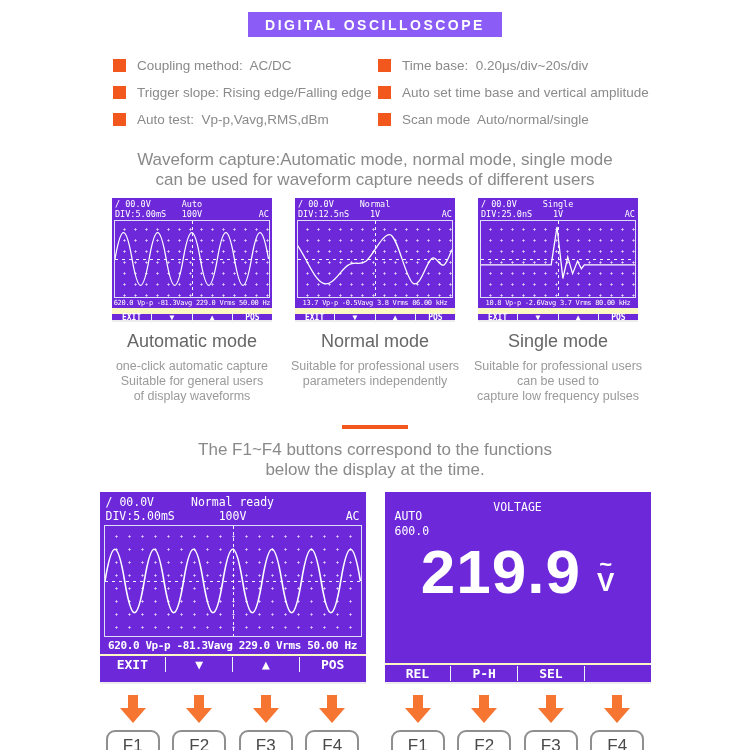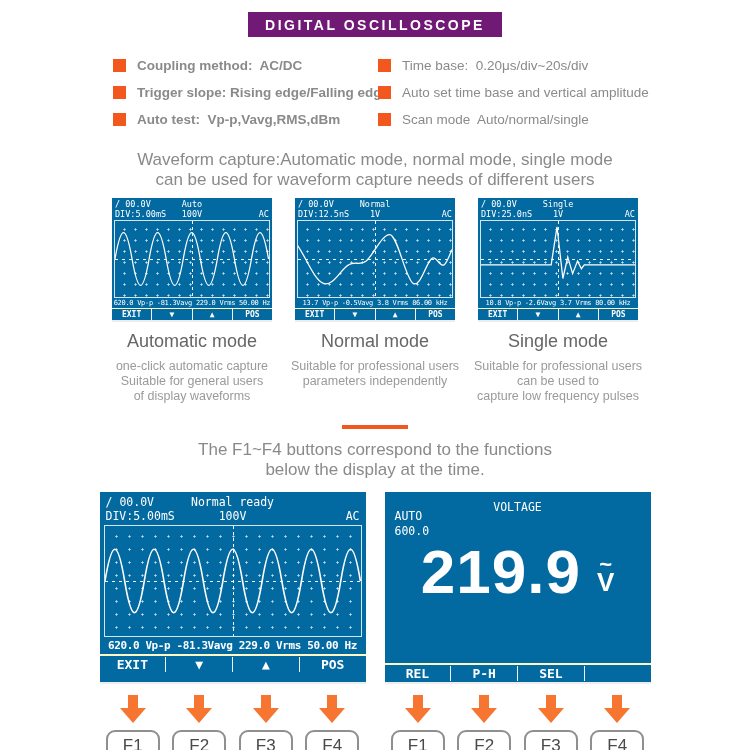--- a/index.html
+++ b/index.html
@@ -1,48 +1,48 @@
 <!DOCTYPE html>
 <html><head>
 <meta charset="utf-8">
 <style>
   * { margin:0; padding:0; box-sizing:border-box; }
   html,body { width:750px; height:750px; background:#ffffff; overflow:hidden;
               font-family:"Liberation Sans", sans-serif; }
 
   
-  .banner { margin:12px auto 0; width:fit-content; background:#701a75; color:#fff;
+  .banner { margin:12px auto 0; width:fit-content; background:#8b5cf6; color:#fff;
             font-size:14px; font-weight:bold; letter-spacing:2.5px; padding:5px 17px 4px; }
 
   
   .features { display:flex; margin:15px 0 0 113px; }
   .fcol { display:flex; flex-direction:column; }
-  .fcol.left { width:265px;font-weight:bold; }
+  .fcol.left { width:265px; }
   .feature { display:flex; align-items:center; gap:11px; height:27px;
              font-size:13.5px; color:#8a8a8a; white-space:pre; }
   .bullet { width:13px; height:13px; background:#f2571e; flex:0 0 auto; }
 
   
   .intro, .note { text-align:center; font-size:17px; color:#8a8a8a; line-height:20px; }
   .intro { margin-top:17px; }
 
   
-  .screen { background:#0369a1; color:#fff; font-family:"DejaVu Sans Mono", monospace; }
+  .screen { background:#6d28d9; color:#fff; font-family:"DejaVu Sans Mono", monospace; }
   .h-grid { display:grid; grid-template-columns:1fr auto 1fr; align-items:baseline; }
   .h-grid .l { justify-self:start; white-space:nowrap; }
   .h-grid .c { justify-self:center; white-space:nowrap; }
   .h-grid .r { justify-self:end; white-space:nowrap; }
   .gridbox { position:relative; border:1px solid rgba(235,242,248,.9); overflow:hidden;
              background-image:radial-gradient(rgba(255,255,255,.78) .9px, transparent 1.2px); }
   .vline { position:absolute; left:50%; top:0; bottom:0; width:1px;
            background:repeating-linear-gradient(180deg, rgba(255,255,255,.95) 0 3px, transparent 3px 6px); }
   .hline { position:absolute; top:50%; left:0; right:0; height:1px;
            background:repeating-linear-gradient(90deg, rgba(255,255,255,.95) 0 3px, transparent 3px 7px); }
   .wave { position:absolute; inset:0; width:100%; height:100%; }
-  .menu { display:flex; align-items:center; border-top:1px solid #fef9c3; font-weight:bold; }
+  .menu { display:flex; align-items:center; border-top:6px solid #fef9c3; font-weight:bold; }
   .menu .seg { flex:1; text-align:center; }
   .menu .seg:not(:last-child) { border-right:1px solid #eef4f8; }
 
   
   .scopes-row, .modes-row { display:flex; justify-content:center; gap:8px; }
   .scopes-row { margin-top:8px; }
   .scol { width:175px; display:flex; justify-content:center; }
   .scope-sm { width:160px; height:122px; display:flex; flex-direction:column;
               box-shadow:0 2px 0 rgba(0,0,0,.07); }
   .scope-sm .h1, .scope-sm .h2 { font-size:8.5px; line-height:9.5px; padding:0 3px; }

